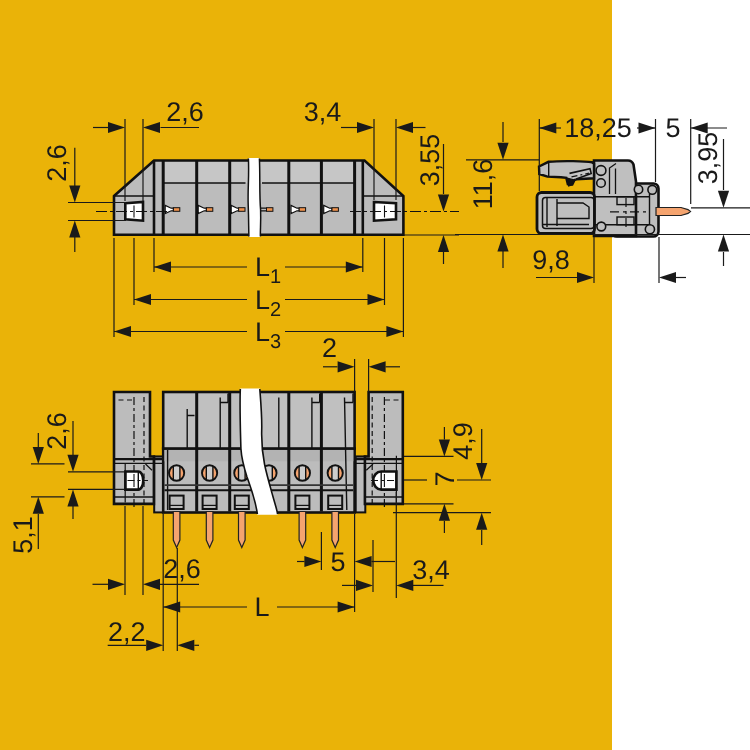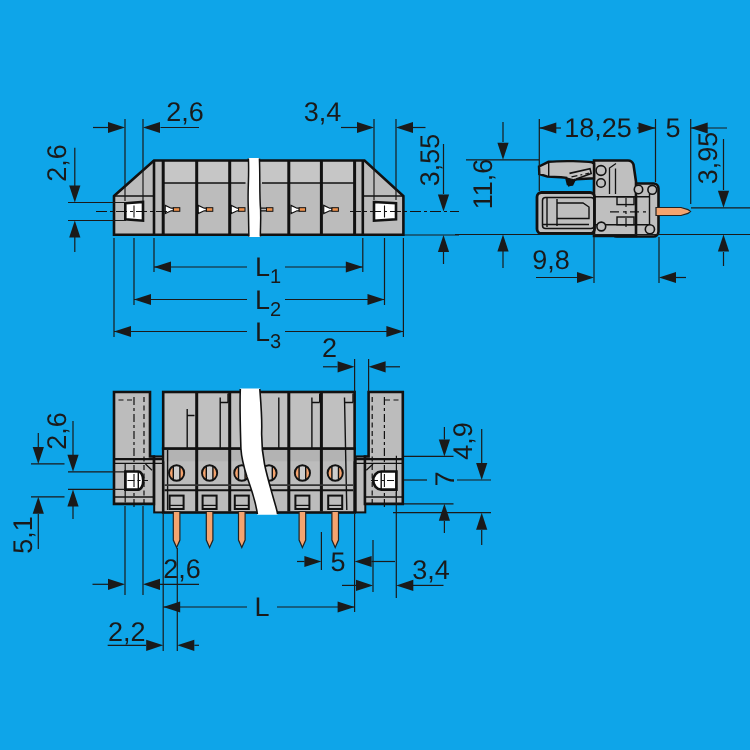--- a/index.html
+++ b/index.html
@@ -1,16 +1,16 @@
 <!DOCTYPE html>
 <html><head>
 <meta charset="utf-8">
 <style>
   html,body{margin:0;padding:0;background:#fff;}
-  .wrap{width:750px;height:750px;position:relative;background:#0ea5e9;filter:saturate(1);}
+  .wrap{width:612px;height:750px;position:relative;background:#eab308;filter:saturate(1);}
   svg{display:block;}
   text{font-family:"Liberation Sans",sans-serif;fill:#1a1a1a;}
 </style>
 </head>
 <body>
 <div class="wrap">
 <svg width="750" height="750" viewBox="0 0 750 750" text-rendering="geometricPrecision" style="opacity:0.999">
 
 <g stroke="#111" fill="none">
   <path d="M114,196 L154,160.5 L364.5,160.5 L403.4,196 L403.4,234.8 L114,234.8 Z" fill="#bcbcbc" stroke-width="2.6"></path>

